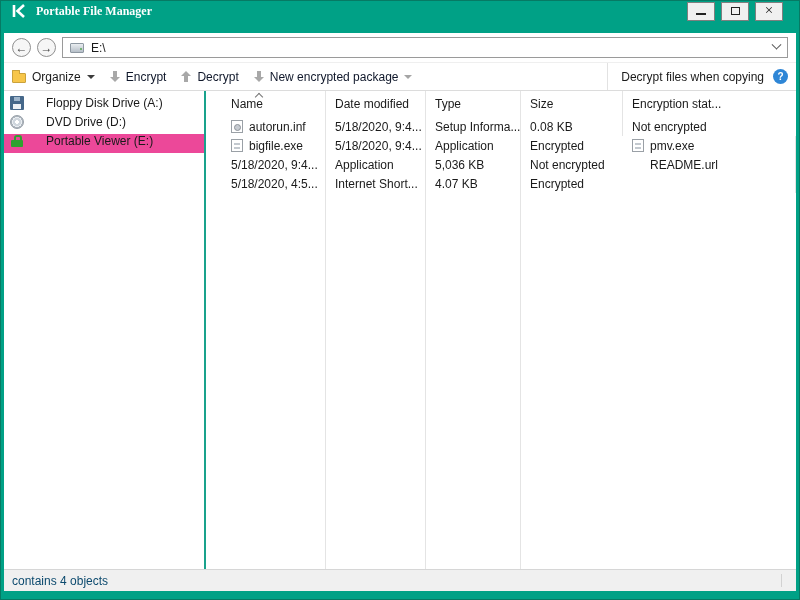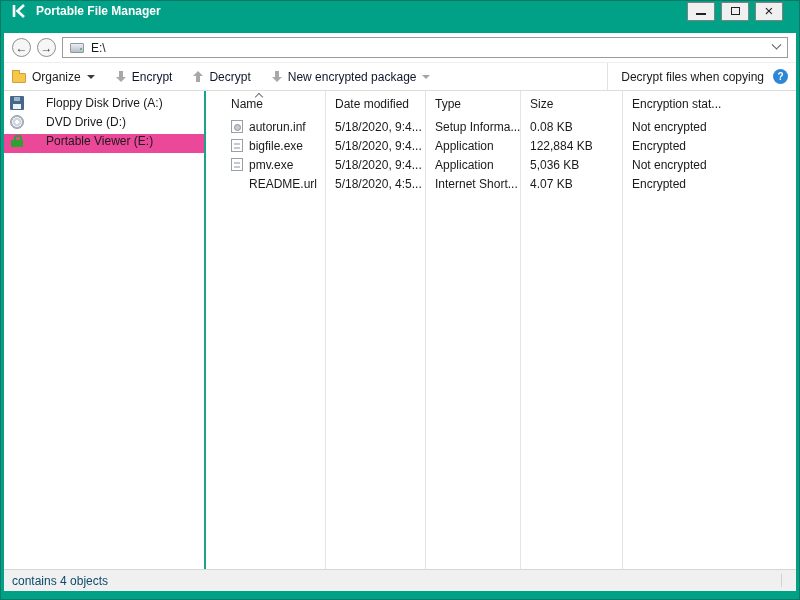--- a/index.html
+++ b/index.html
@@ -16,20 +16,21 @@
     background: #00a186;
     border: 1px solid #067a64;
     overflow: hidden;
   }
 
   
   .titlebar {
     height: 20px;
     display: flex; align-items: center;
     padding: 0 10px;
+    font-family: Liberation Serif, serif;
   }
   .k-logo { width:16px; height:16px; display:inline-block; }
   .title { color:#fff; font-weight:bold; margin-left:9px; }
   .win-controls { margin-left:auto; display:flex; gap:6px; margin-right:6px; }
   .win-btn {
     width:28px; height:19px;
     background:#f0f0f0; border:1px solid #7f7f7f;
     display:flex; align-items:center; justify-content:center;
     cursor: default;
   }
@@ -79,21 +80,21 @@
     margin-left:auto;
     width:7px; height:7px;
     border-right:1px solid #555; border-bottom:1px solid #555;
     transform:rotate(45deg) translate(-2px,-2px);
   }
 
   
   .toolbar {
     height:28px; flex:0 0 28px;
     display:flex; align-items:center;
-    padding:0 8px; gap:20px;
+    padding:0 8px; gap:14px;
     border-bottom:1px solid #dcdcdc;
     position:relative;
   }
   .tool-btn { display:flex; align-items:center; gap:6px; white-space:nowrap; }
   .tool-btn.disabled { color:#0f172a; }
   .folder-glyph {
     width:14px; height:10px; background:#f7c64a;
     border:1px solid #caa23c; border-radius:1px;
     position:relative; margin-top:2px;
   }
@@ -343,23 +344,20 @@
           <div class="cell cb">
             <span class="fi page exe"></span>
             <span>bigfile.exe</span>
           </div>
           <div class="cell cb">
               <span>5/18/2020, 9:4...</span>
             </div>
           <div class="cell cb">
               <span>Application</span>
             </div>
-          <div class="cell cb">
-              <span>122,884 KB</span>
-            </div>
           <div class="cell">
               <span>Encrypted</span>
             </div>
 
           <div class="cell cb">
             <span class="fi page exe"></span>
             <span>pmv.exe</span>
           </div>
           <div class="cell cb">
               <span>5/18/2020, 9:4...</span>

